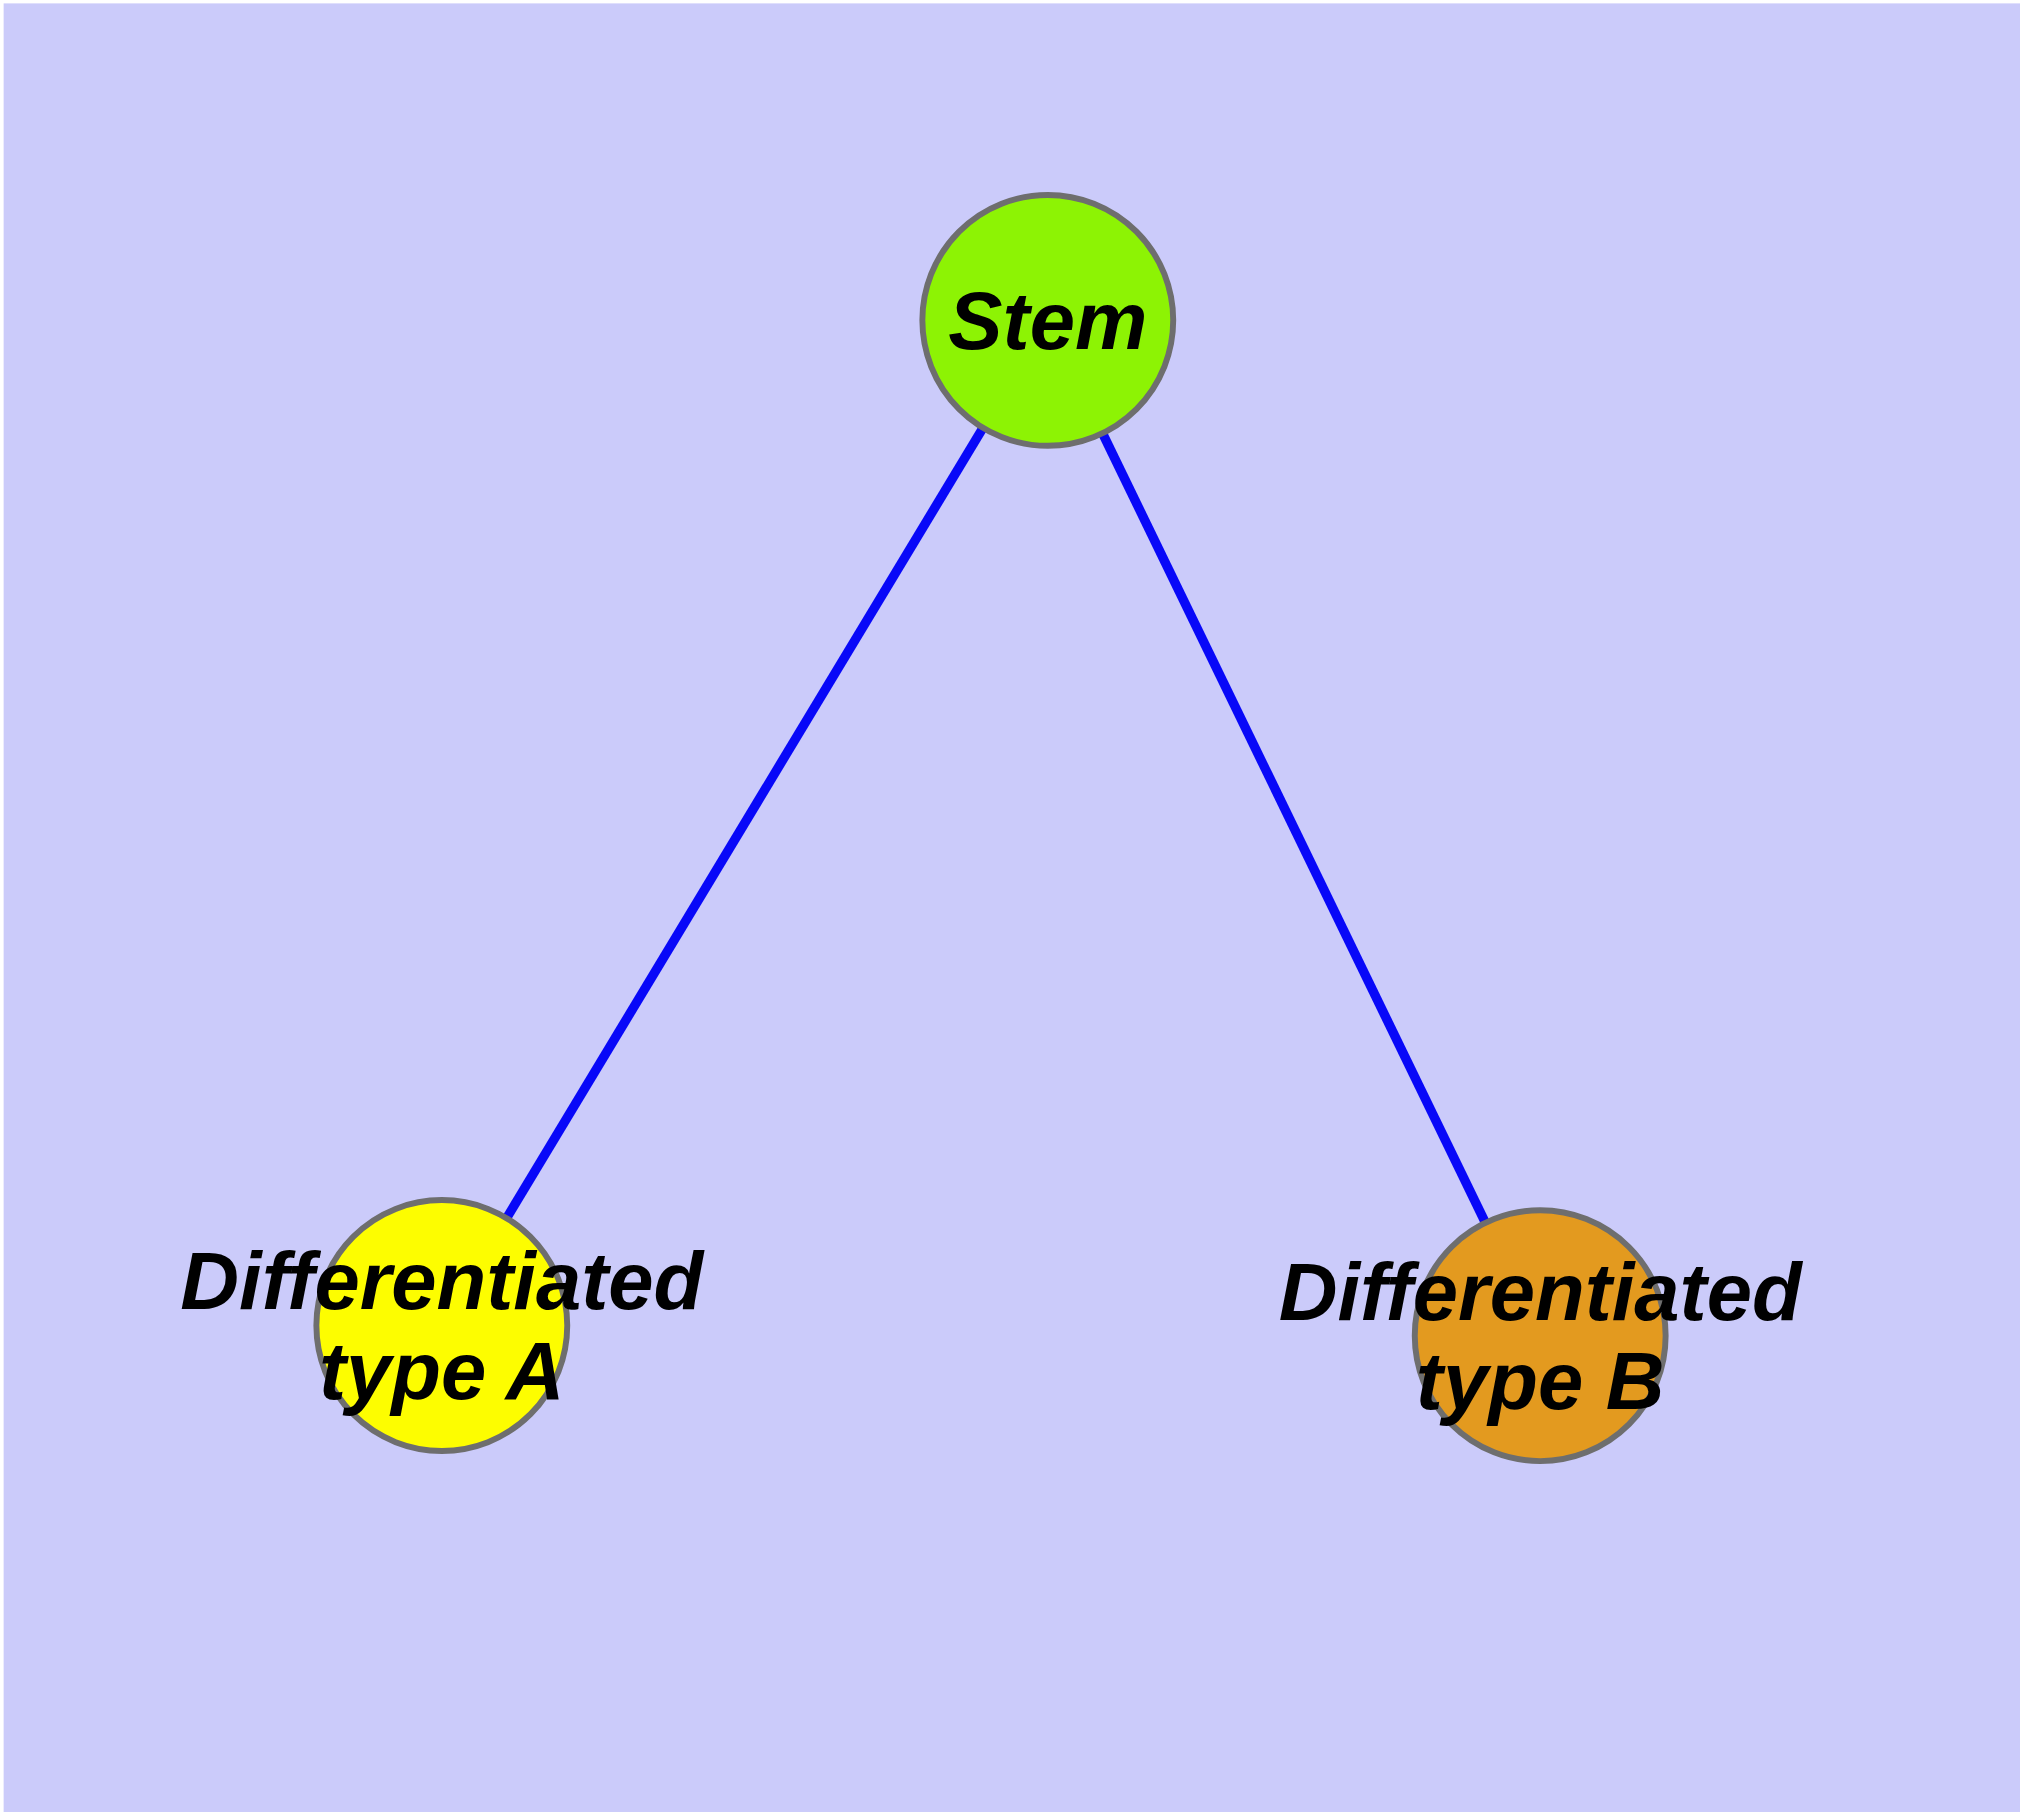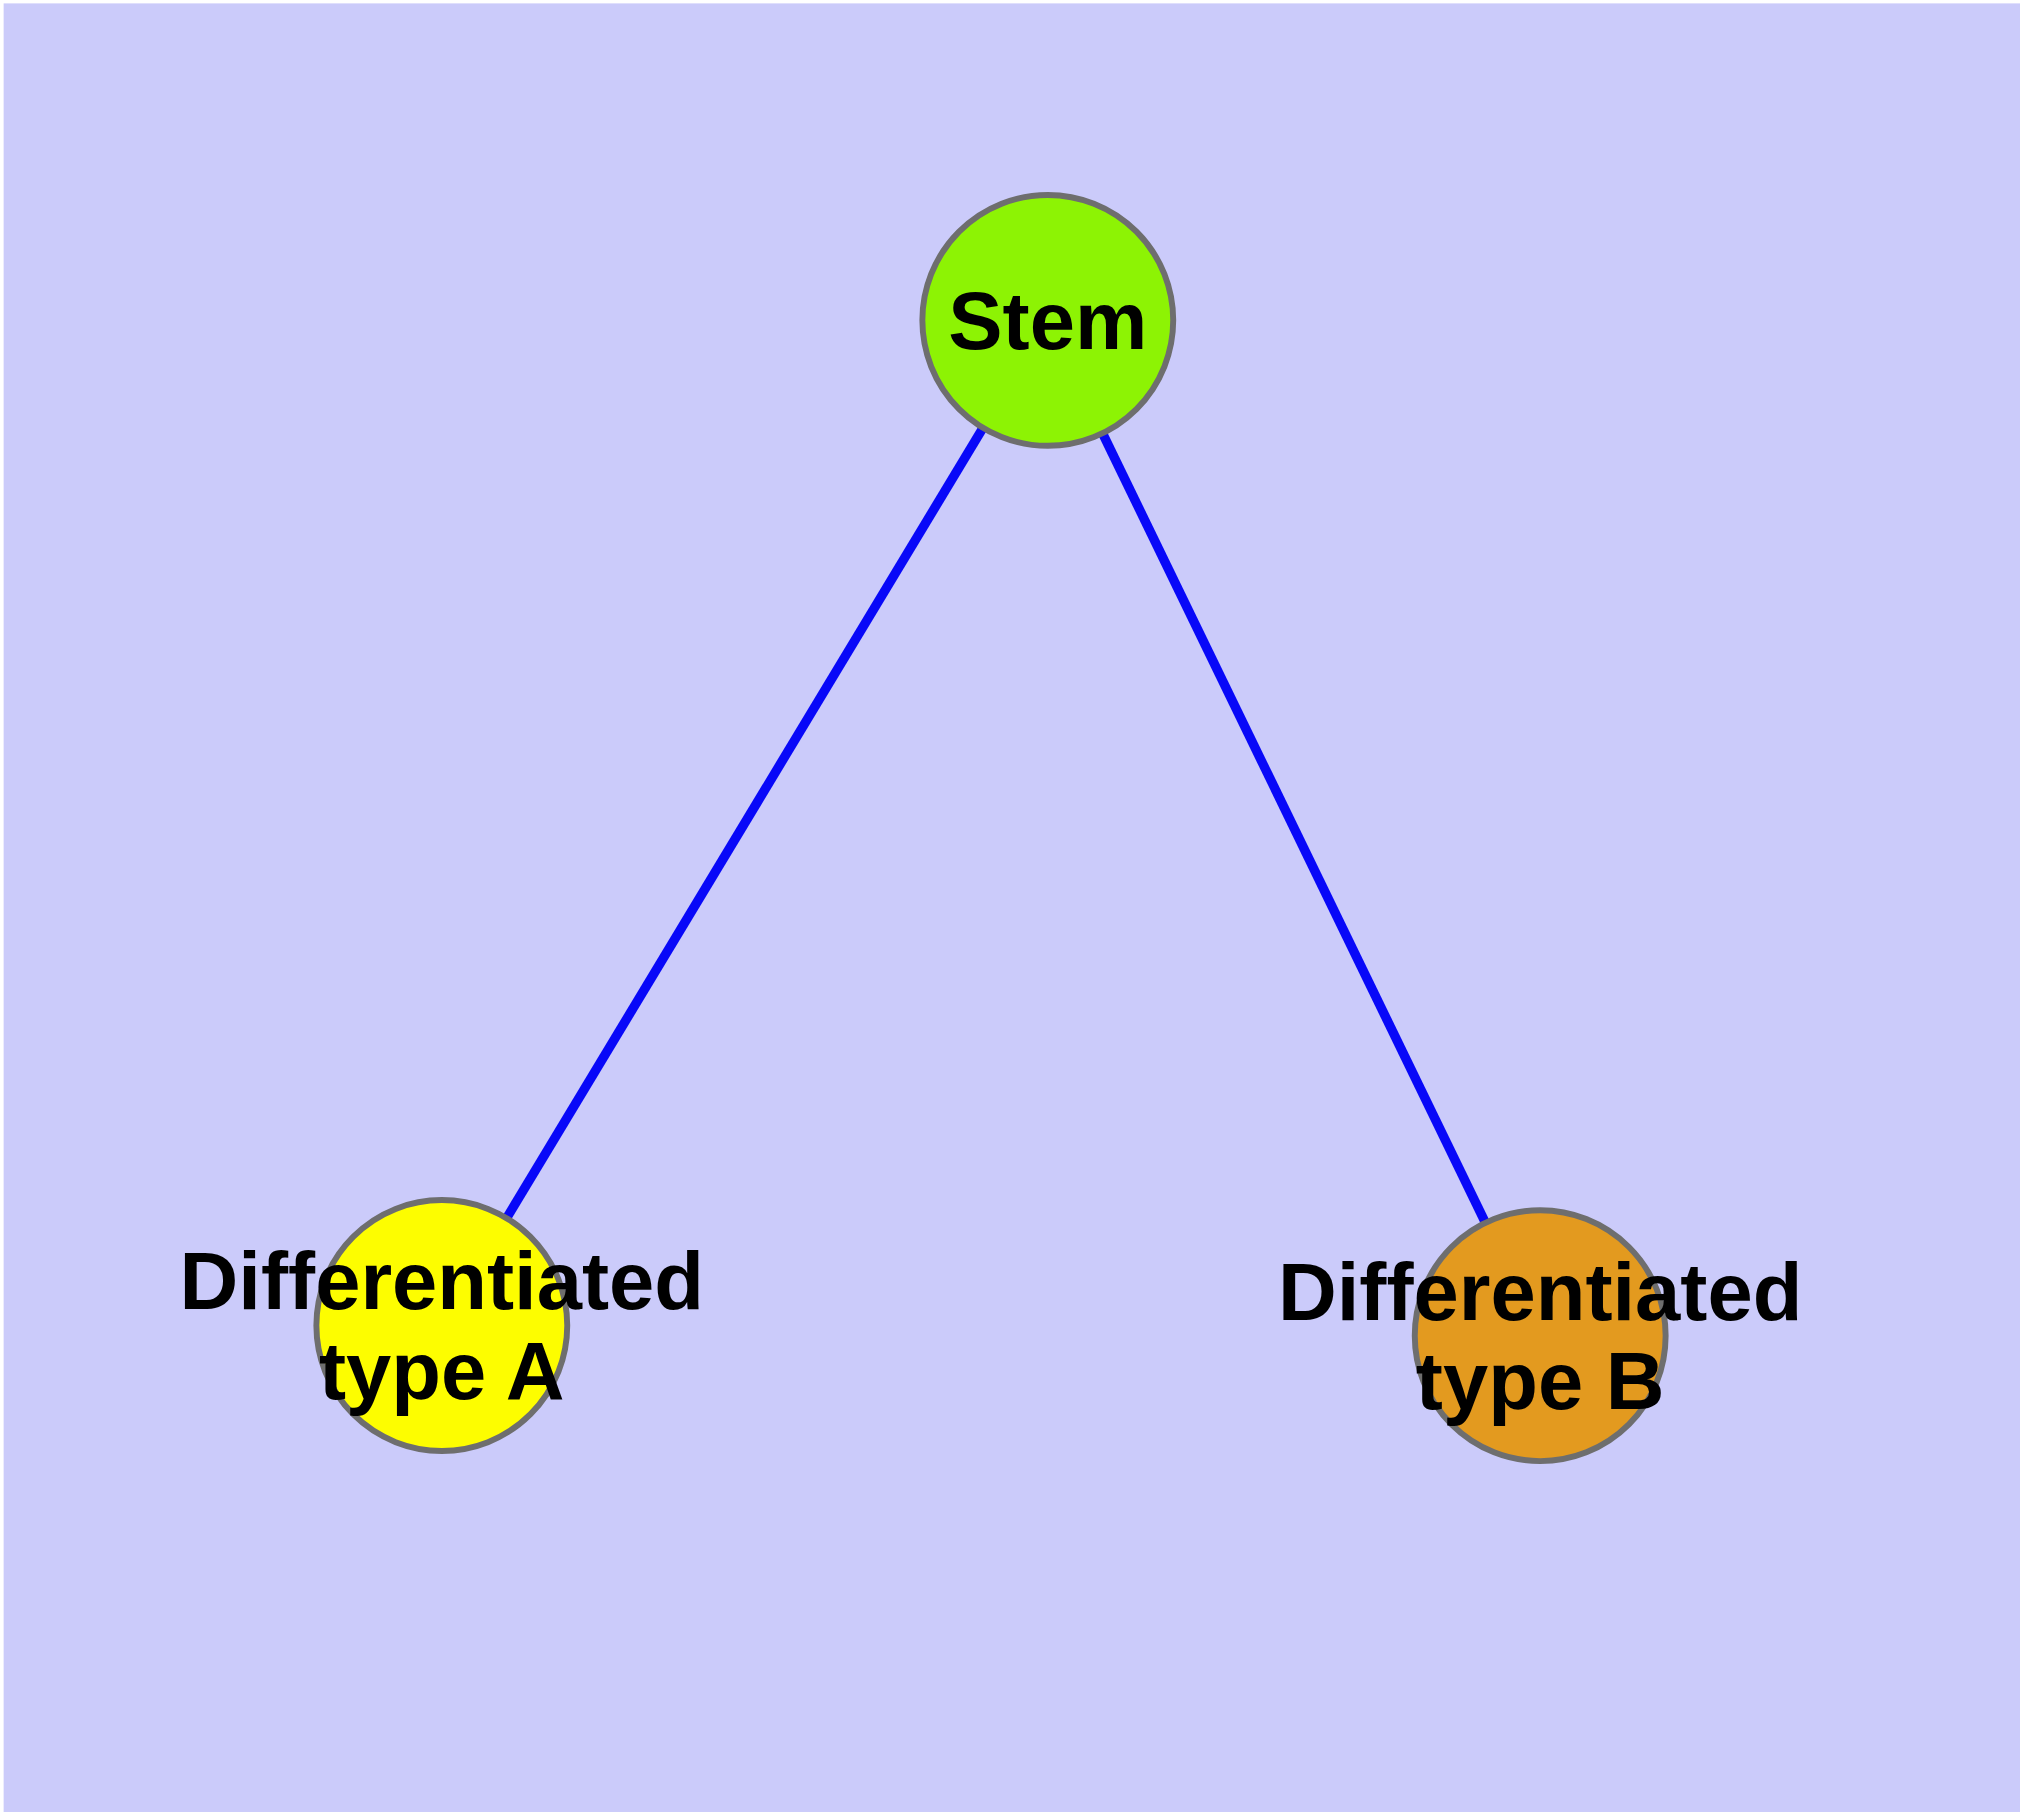--- a/index.html
+++ b/index.html
@@ -8,20 +8,21 @@
     background: #ffffff;
     width: 2021px;
     height: 1812px;
     overflow: hidden;
     font-family: "Liberation Sans", sans-serif;
   }
   #stage {
     position: relative;
     width: 2021px;
     height: 1812px;
+    font-style: italic;
   }
   svg {
     position: absolute;
     left: 0;
     top: 0;
     display: block;
   }
   .node-label {
     font-family: "Liberation Sans", "DejaVu Sans", sans-serif;
     font-weight: bold;

